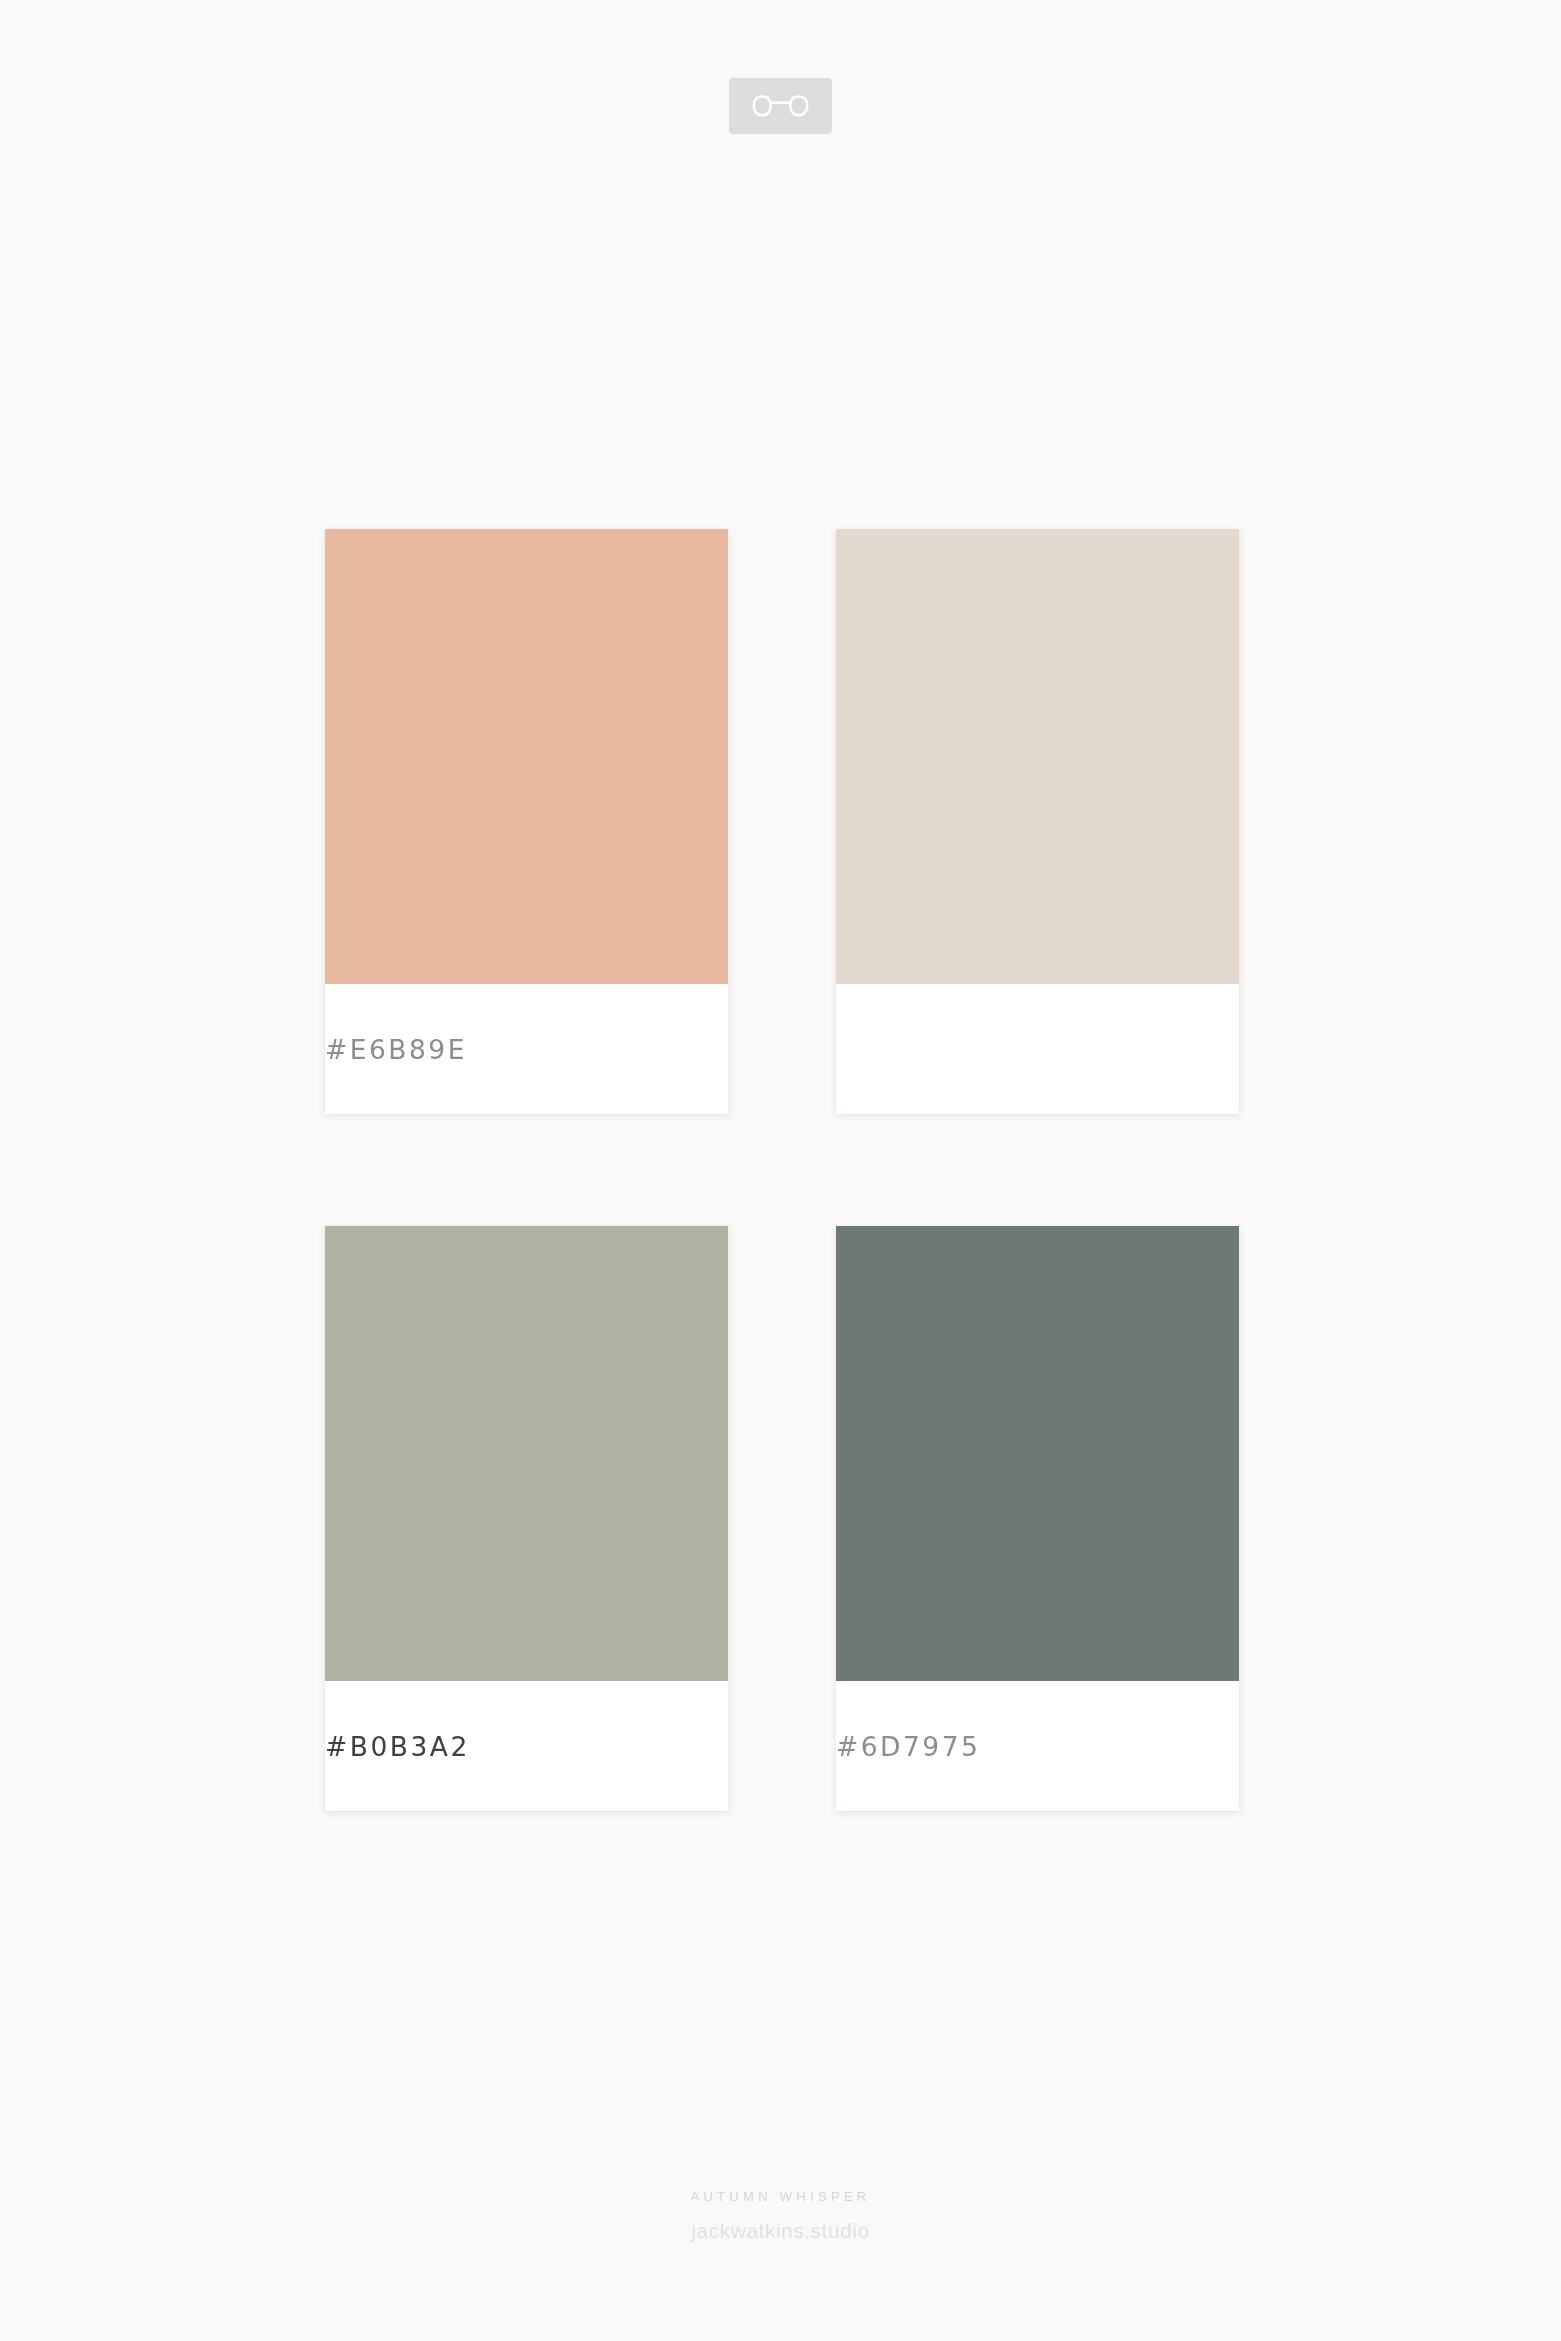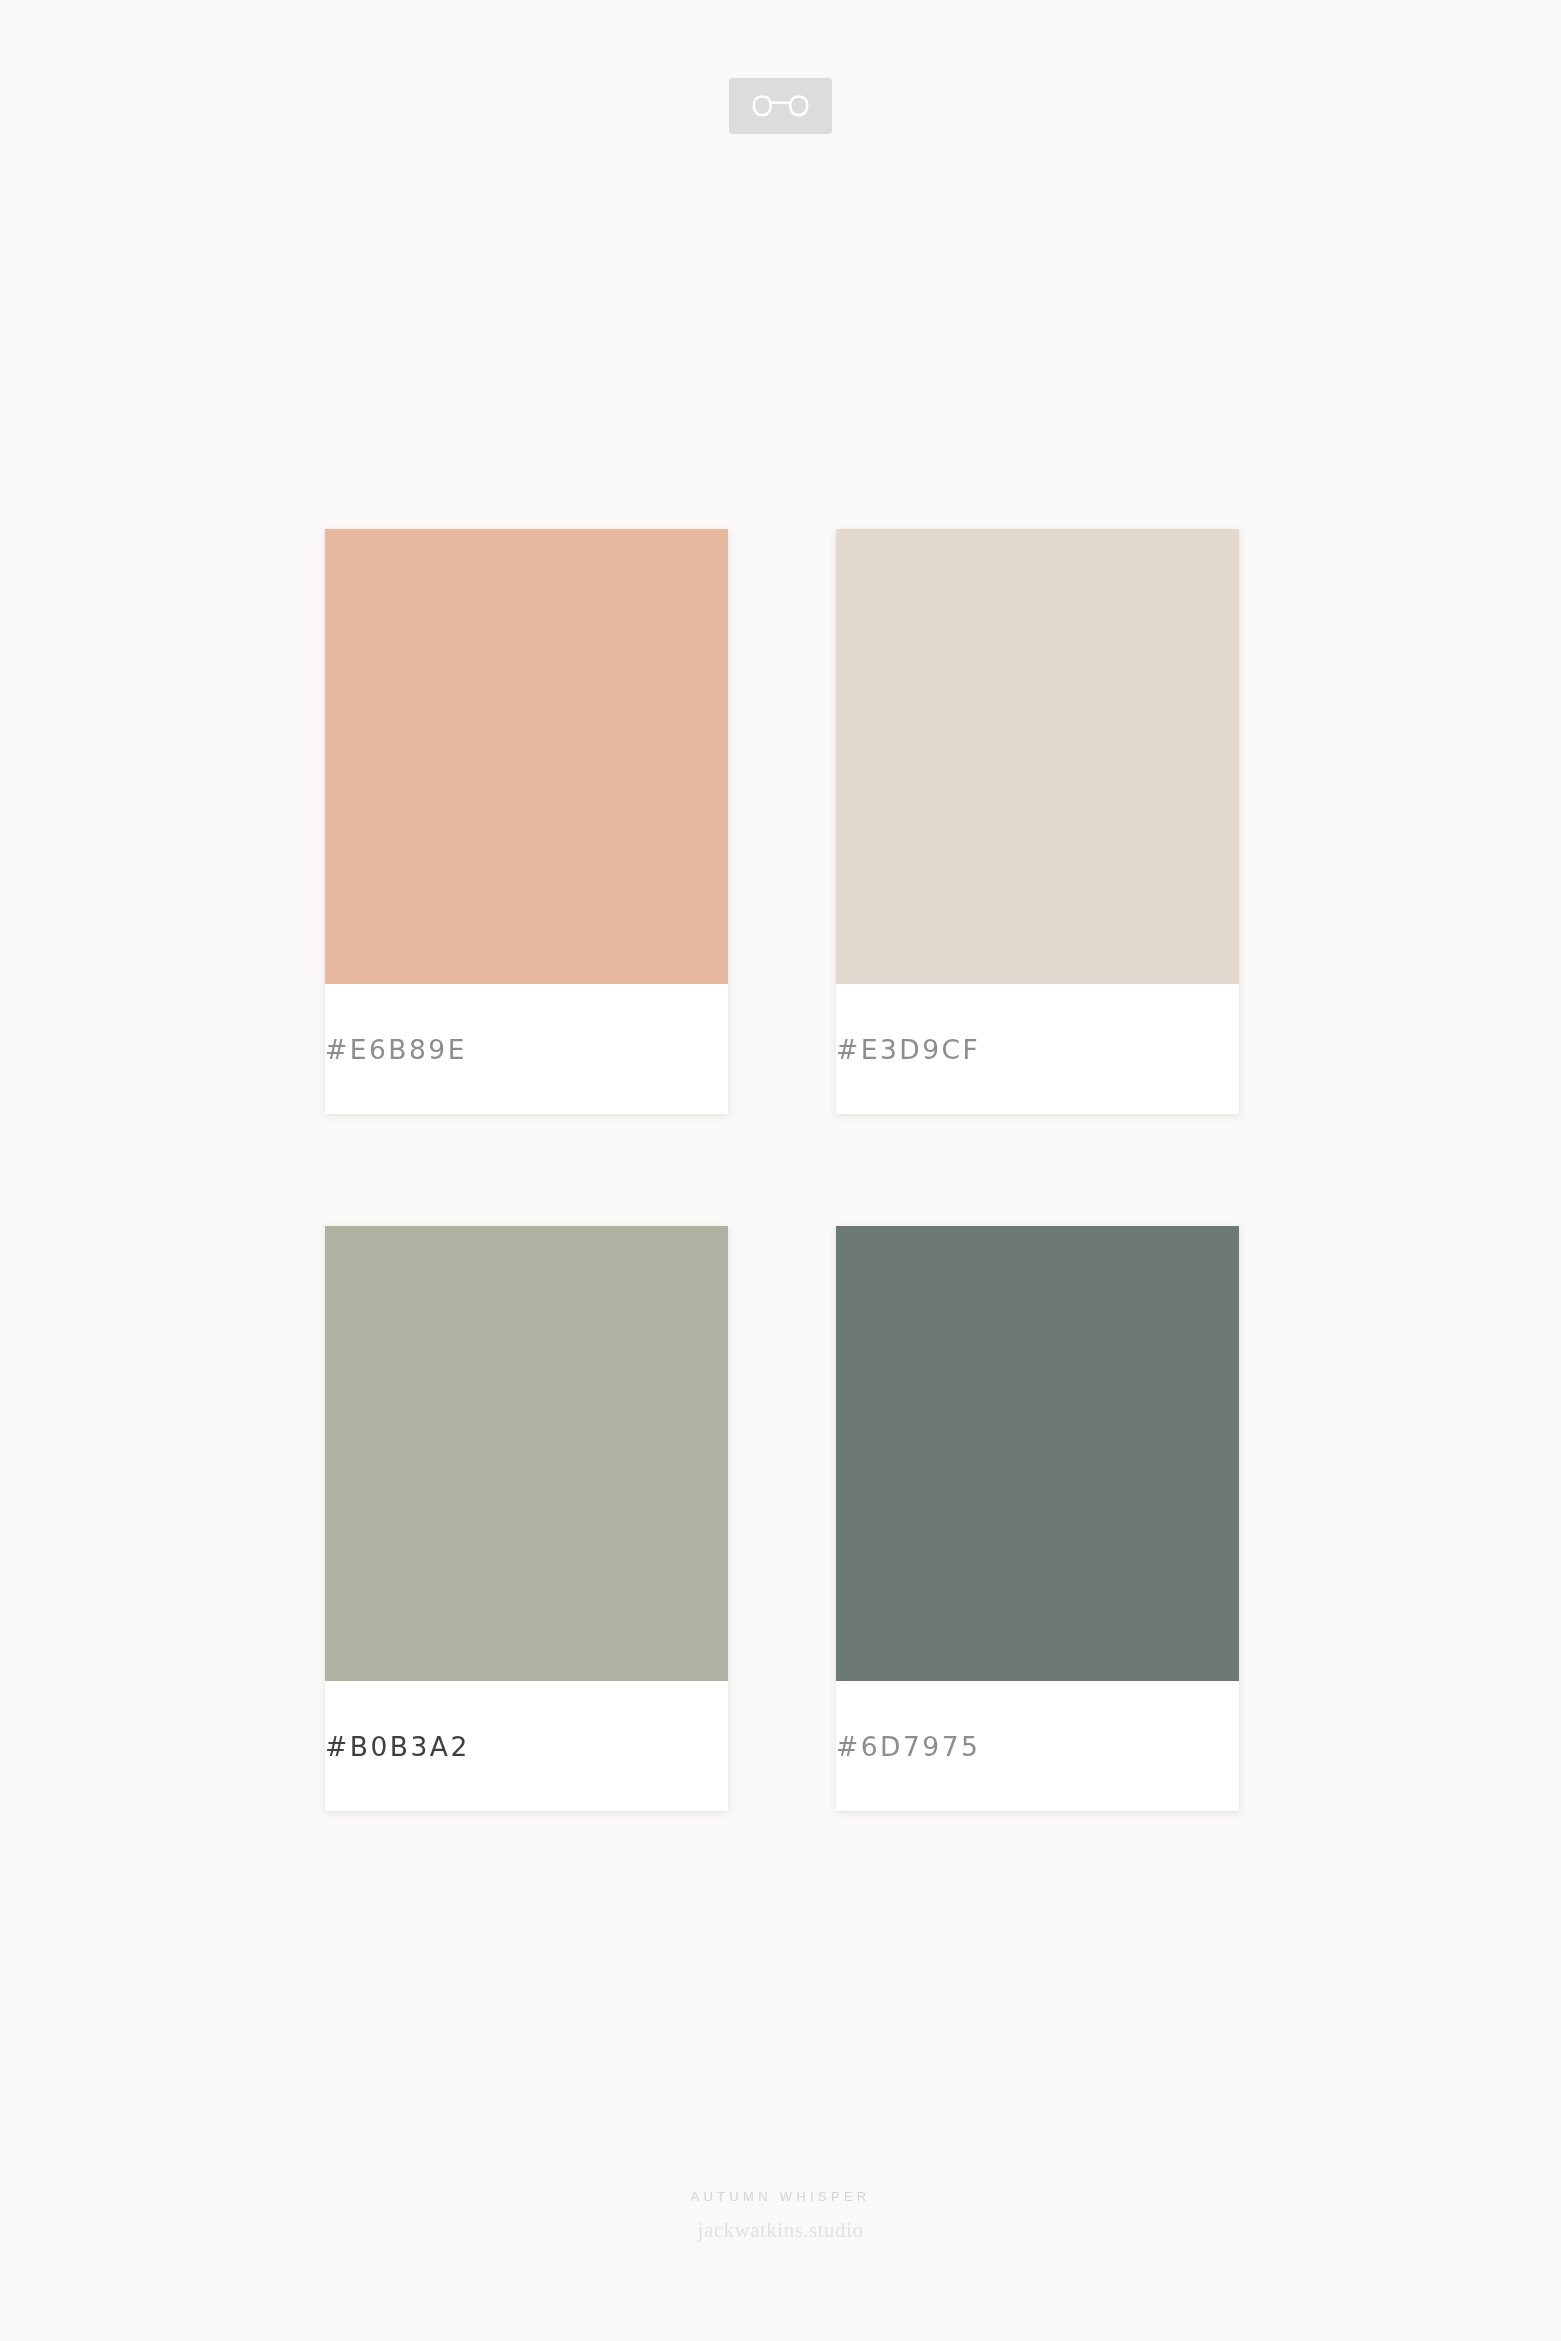--- a/index.html
+++ b/index.html
@@ -89,21 +89,21 @@
   .footer-palette-name {
     font-family: "Liberation Sans", sans-serif;
     font-size: 13px;
     font-weight: 400;
     letter-spacing: 4.3px;
     color: #D5D3CF;
     margin: 0 0 17px 0;
     line-height: 1;
   }
   .footer-studio {
-    font-family: Liberation Serif, serif;
+    font-family: Liberation Sans, sans-serif;
     font-size: 21px;
     font-weight: 400;
     letter-spacing: 0.5px;
     color: #E3E1DD;
     margin: 0;
     line-height: 1;
   }
 </style>
 </head>
 <body style="background-color: rgb(250, 249, 247);">
@@ -122,23 +122,20 @@
 
   <div class="swatch-card" style="background-color: rgb(255, 255, 255);">
     <div class="swatch-color" style="background-color: rgb(230, 184, 158);"></div>
     <div class="swatch-label-area">
       <span class="swatch-hex" style="color: rgb(141, 141, 141);">#E6B89E</span>
     </div>
   </div>
 
   <div class="swatch-card" style="background-color: rgb(255, 255, 255);">
     <div class="swatch-color" style="background-color: rgb(227, 217, 207);"></div>
-    <div class="swatch-label-area">
-      <span class="swatch-hex" style="color: rgb(141, 141, 141);">#E3D9CF</span>
-    </div>
   </div>
 
   <div class="swatch-card" style="background-color: rgb(255, 255, 255);">
     <div class="swatch-color" style="background-color: rgb(176, 179, 162);"></div>
     <div class="swatch-label-area">
       <span class="swatch-hex" style="color: #404040;">#B0B3A2</span>
     </div>
   </div>
 
   <div class="swatch-card" style="background-color: #000000;">

